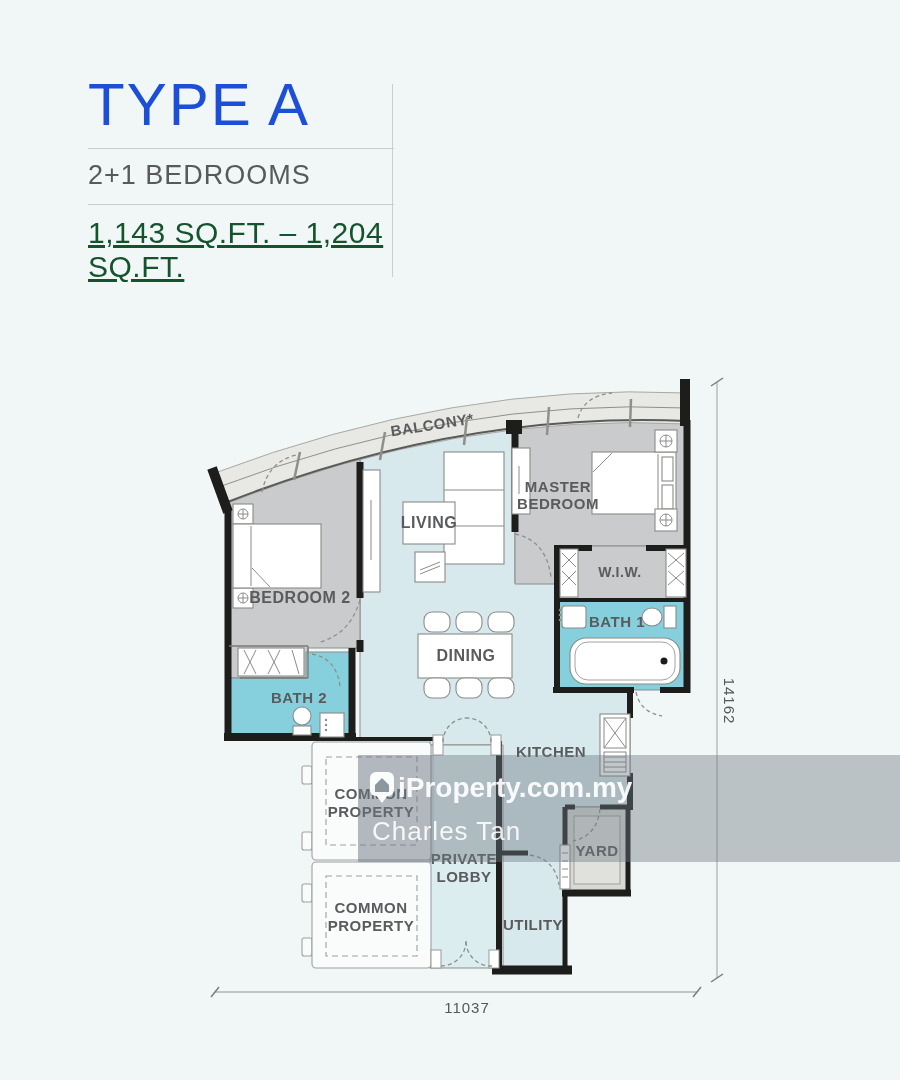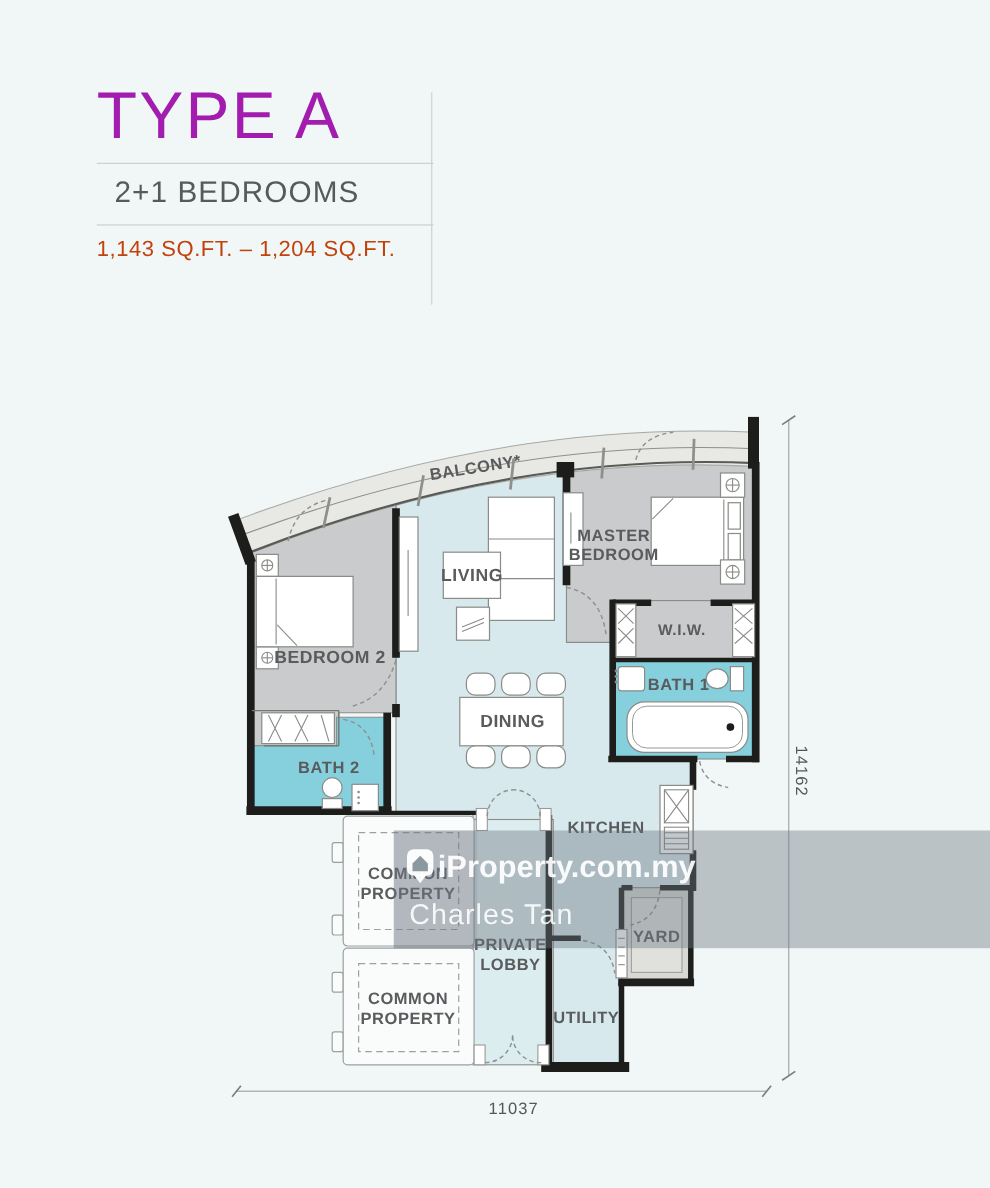--- a/index.html
+++ b/index.html
@@ -1,43 +1,43 @@
 <!DOCTYPE html>
 <html><head>
 <meta charset="utf-8">
 <style>
   html,body{margin:0;padding:0;}
   body{width:900px;height:1080px;background:#f1f6f6;position:relative;overflow:hidden;
        font-family:"Liberation Sans",sans-serif;}
   .header{position:absolute;left:88px;top:72px;width:306px;}
   .title{font-size:60px;font-weight:400;letter-spacing:2px;line-height:1.1;margin:0 0 10px 0;}
   .hr{height:1px;background:#c7cdce;width:100%;}
-  .specs{padding:10px 0 12px 0;margin-left:16px;}
+  .specs{padding:10px 0 12px 0;}
   .spec-line{font-size:27px;font-weight:400;color:#58595b;letter-spacing:1px;line-height:1.22;}
-  .area{font-size:20px;color:#c2410c;letter-spacing:.5px;padding-top:11px;}
+  .area{font-size:30px;color:#14532d;letter-spacing:.5px;padding-top:11px;text-decoration:underline;}
   .vrule{position:absolute;left:392px;top:84px;width:1px;height:193px;background:#c9cfd0;}
   svg{position:absolute;left:0;top:0;}
   .room-label{font-family:"Liberation Sans",sans-serif;font-weight:700;font-size:15px;fill:#595b5d;
               letter-spacing:.5px;text-anchor:middle;}
   .room-label-lg{font-size:16px;}
   .room-label-sm{font-size:14px;}
   .dim-label{font-family:"Liberation Sans",sans-serif;font-size:15px;fill:#55575a;text-anchor:middle;letter-spacing:1px;}
   .wm-brand{font-family:"Liberation Sans",sans-serif;font-weight:700;font-size:28px;fill:rgba(255,255,255,.93);}
   .wm-agent{font-family:"Liberation Sans",sans-serif;font-weight:400;font-size:26px;fill:rgba(255,255,255,.88);letter-spacing:1px;}
   .furn{fill:#ffffff;stroke:#8a8c88;stroke-width:1.1;}
   .furnline{stroke:#8a8c88;stroke-width:1;fill:none;}
   .wall{stroke:#1d1d1b;fill:none;}
   .door{stroke:#8e908c;stroke-width:1.3;fill:none;stroke-dasharray:4 3;}
   .thinwall{stroke:#777976;stroke-width:1.3;fill:none;}
 </style>
 </head>
 <body>
 
 <div class="header">
-  <div class="title" style="color:#a21caf;">TYPE A</div>
+  <div class="title" style="color:#1d4ed8;">TYPE A</div>
   <div class="hr"></div>
   <div class="specs">
     <div class="spec-line">2+1 BEDROOMS</div>
   </div>
   <div class="hr"></div>
   <div class="area">1,143 SQ.FT. – 1,204 SQ.FT.</div>
 </div>
 <div class="vrule"></div>
 
 <svg width="900" height="1080" viewBox="0 0 900 1080">

